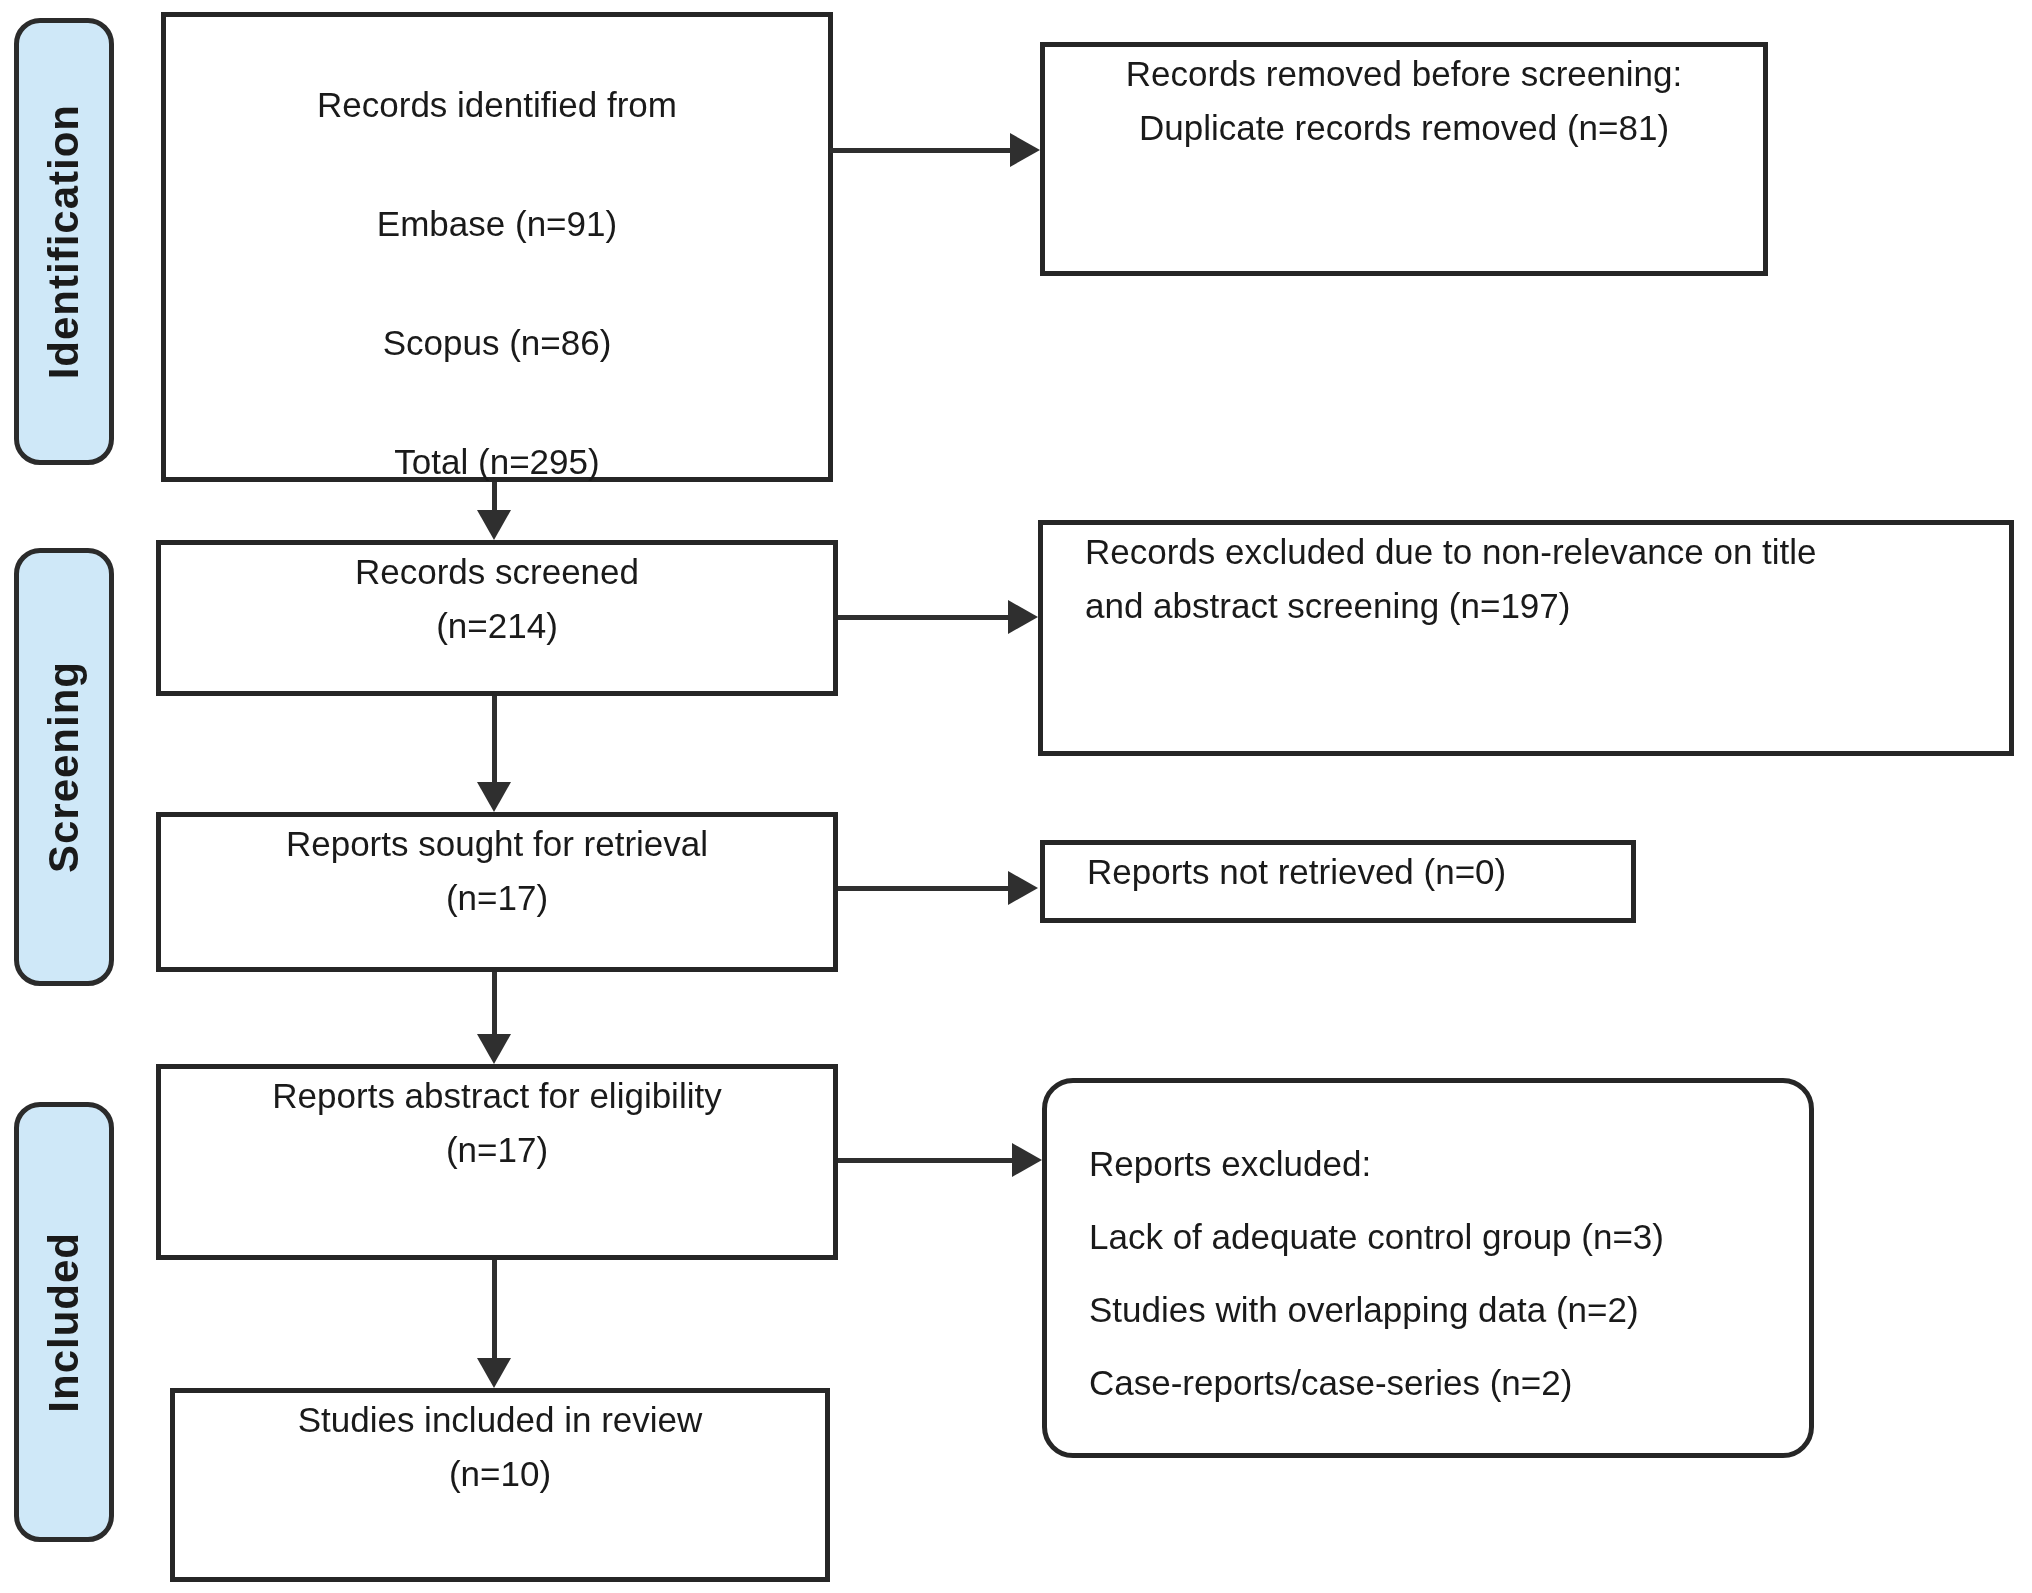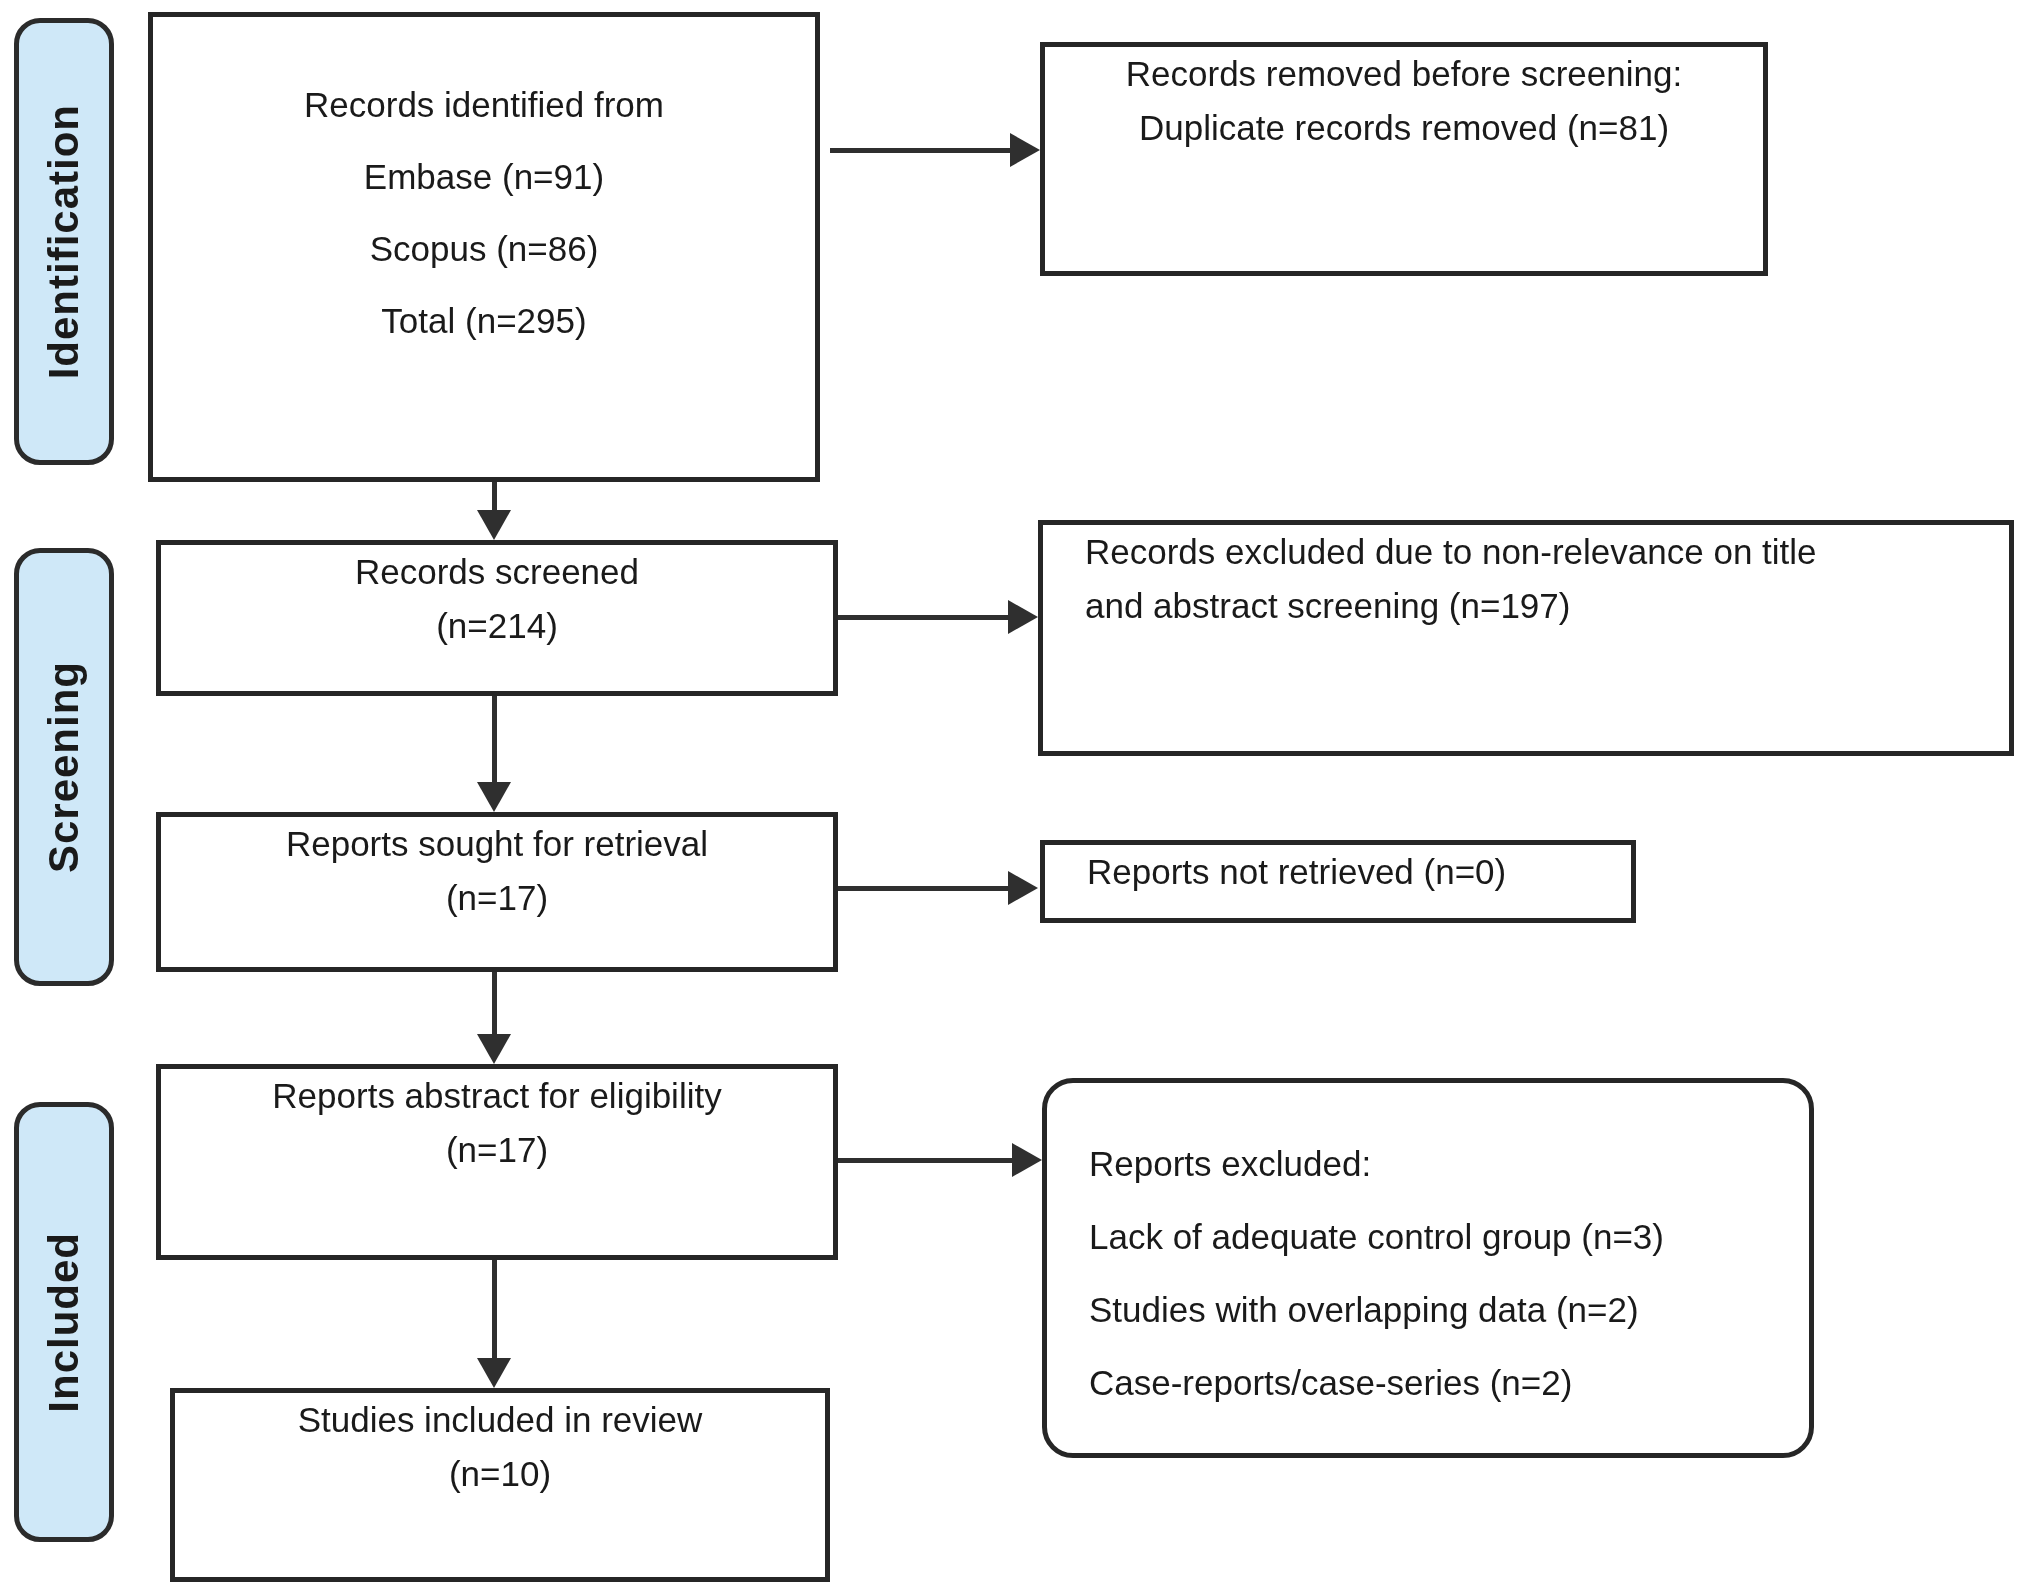--- a/index.html
+++ b/index.html
@@ -114,21 +114,21 @@
   <div class="stage" style="top:18px; height:447px;">
     <span>Identification</span>
   </div>
   <div class="stage" style="top:548px; height:438px;">
     <span>Screening</span>
   </div>
   <div class="stage" style="top:1102px; height:440px;">
     <span>Included</span>
   </div>
 
-  <div class="box top-align" style="left:148px; top:12px; width:672px; height:470px; padding-top:52px; line-height:72px;">
+  <div class="box top-align" style="left:161px; top:12px; width:672px; height:470px; padding-top:52px; line-height:72px;gap:47px;">
       <div class="line">Records identified from</div>
       <div class="line">Embase (n=91)</div>
       <div class="line">Scopus (n=86)</div>
       <div class="line">Total (n=295)</div>
     </div>
 
   <div class="box" style="left:156px; top:540px; width:682px; height:156px;">
       <div class="line">Records screened</div>
       <div class="line">(n=214)</div>
     </div>

